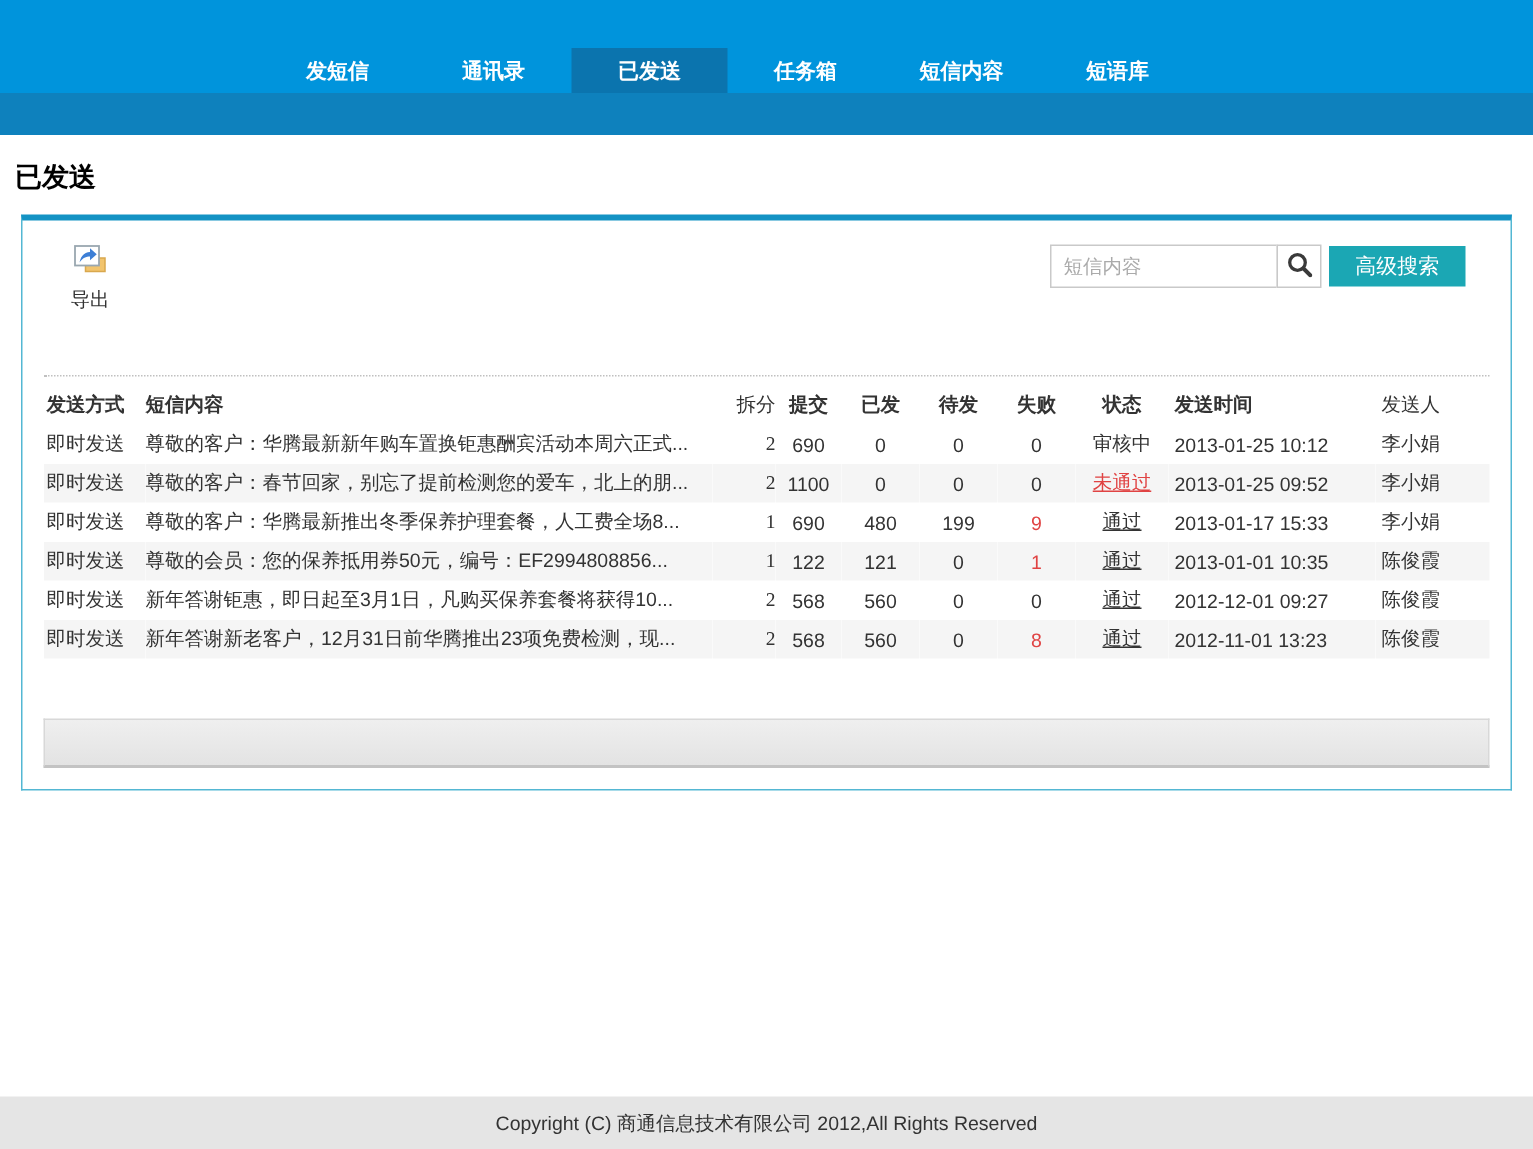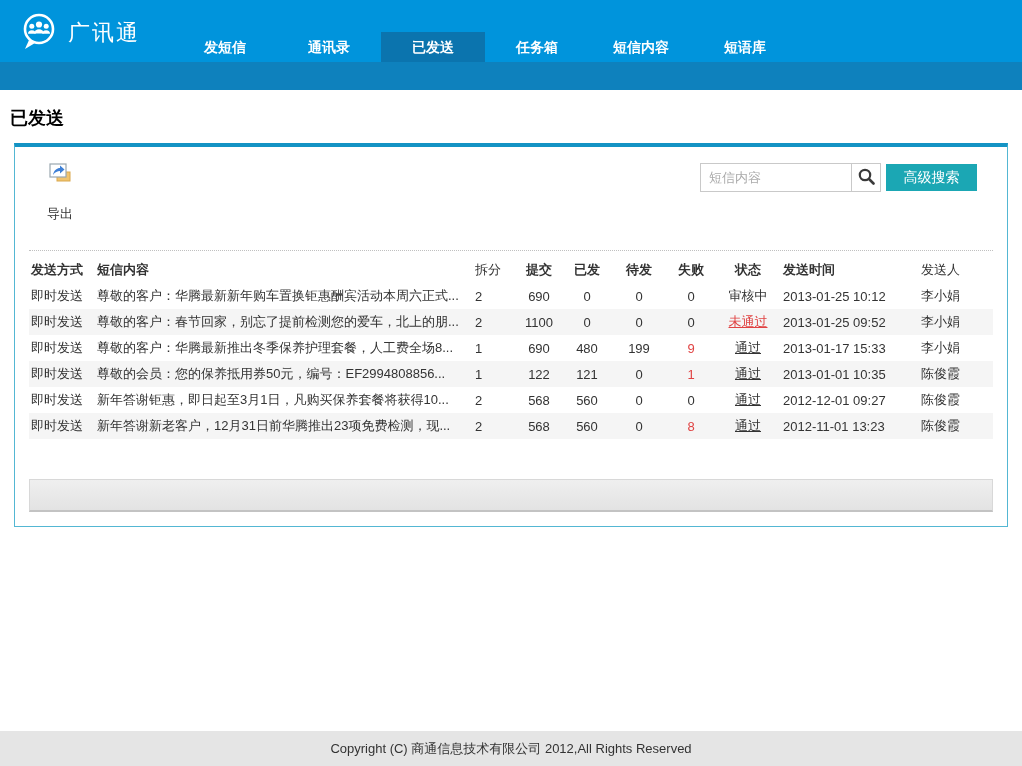--- a/index.html
+++ b/index.html
@@ -24,21 +24,21 @@
   .page-title { margin:16px 0 0 10px; font-size:18px; font-weight:bold; color:#000; }
   
   .panel {
     margin:13px 14px 0 14px; background:#fff; min-height:358px;
     border:1px solid #53b7d3; border-top:4px solid #1493c4; padding-bottom:14px;
     position:relative;
   }
   .toolbar { position:relative; padding:16px 14px 0 14px; height:88px; }
   .export-btn { display:inline-block; margin-left:18px; text-align:center; cursor:pointer; }
   .export-btn .icon-box { width:22px; height:19px; margin:0 auto; }
-  .export-label { display:block; margin-top:20px; font-size:13px; color:#333; }
+  .export-label { display:block; margin-top:6px; font-size:13px; color:#333; }
   .search-cluster { position:absolute; right:30px; top:16px; display:flex; align-items:center; }
   .search-input {
     width:152px; height:29px; border:1px solid #c9c9c9; padding:0 8px;
     font-size:13px; color:#555; outline:none;
   }
   .search-input::placeholder { color:#aaa; }
   .search-btn {
     width:30px; height:29px; margin-left:-1px; border:1px solid #c9c9c9; background:#fff;
     display:flex; align-items:center; justify-content:center; cursor:pointer;
   }
@@ -50,21 +50,21 @@
   .dotted-sep { margin:15px 14px 0 14px; border-top:1px dotted #c0c0c0; }
   
   table.sent-table { margin:6px 14px 0 14px; border-collapse:collapse; table-layout:fixed; width:964px; }
   .sent-table th { font-size:13px; font-weight:bold; color:#333; height:26px; white-space:nowrap; }
   .sent-table th.thin { font-weight:normal; }
   .sent-table td { font-size:13px; color:#333; height:26px; white-space:nowrap;
                    overflow:hidden; text-overflow:ellipsis; }
   .sent-table tr.alt td { background:#f5f5f5; }
   .col-mode    { width:68px;  text-align:left; padding-left:2px; }
   .col-content { width:378px; text-align:left; }
-  .col-split   { width:42px;  text-align:left; }
+  .col-split   { width:42px;  text-align:right;font-family:Liberation Serif, serif; }
   .col-submitted{ width:44px; text-align:center; }
   .col-sent    { width:52px;  text-align:center; }
   .col-pending { width:52px;  text-align:center; }
   .col-failed  { width:52px;  text-align:center; }
   .col-status  { width:62px;  text-align:center; }
   .col-time    { width:138px; text-align:left; padding-left:4px; }
   .col-sender  { width:76px;  text-align:left; padding-left:4px; }
   td.red { color:#e04343; }
   td.status-rejected { color:#e04343; text-decoration:underline; cursor:pointer; }
   td.status-passed { text-decoration:underline; cursor:pointer; }
@@ -78,35 +78,20 @@
   .footer {
     position:absolute; left:0; right:0; bottom:0; height:35px;
     background:#e5e5e5; text-align:center; line-height:35px;
     font-size:13px; color:#333;
   }
 </style>
 </head>
 <body>
 
 <div class="topbar">
-  <div class="brand">
-    <span>
-      <svg width="42" height="42" viewBox="0 0 42 42">
-        <circle cx="21" cy="19" r="14" fill="none" stroke="#ffffff" stroke-width="2.6"></circle>
-        <path d="M11 30 L7 39 L17 33 Z" fill="#ffffff"></path>
-        <circle cx="21" cy="14.5" r="3.1" fill="#ffffff"></circle>
-        <path d="M16.2 23.5 a4.8 4.3 0 0 1 9.6 0 Z" fill="#ffffff"></path>
-        <circle cx="13.8" cy="16.2" r="2.5" fill="#ffffff"></circle>
-        <path d="M10 23.8 a3.9 3.6 0 0 1 7.8 0 Z" fill="#ffffff"></path>
-        <circle cx="28.2" cy="16.2" r="2.5" fill="#ffffff"></circle>
-        <path d="M24.2 23.8 a3.9 3.6 0 0 1 7.8 0 Z" fill="#ffffff"></path>
-      </svg>
-    </span>
-    <span class="brand-name">广讯通</span>
-  </div>
   <div class="nav-tabs">
       <div class="nav-tab">发短信</div>
       <div class="nav-tab">通讯录</div>
       <div class="nav-tab active">已发送</div>
       <div class="nav-tab">任务箱</div>
       <div class="nav-tab">短信内容</div>
       <div class="nav-tab">短语库</div>
     </div>
 </div>
 <div class="subbar"></div>

